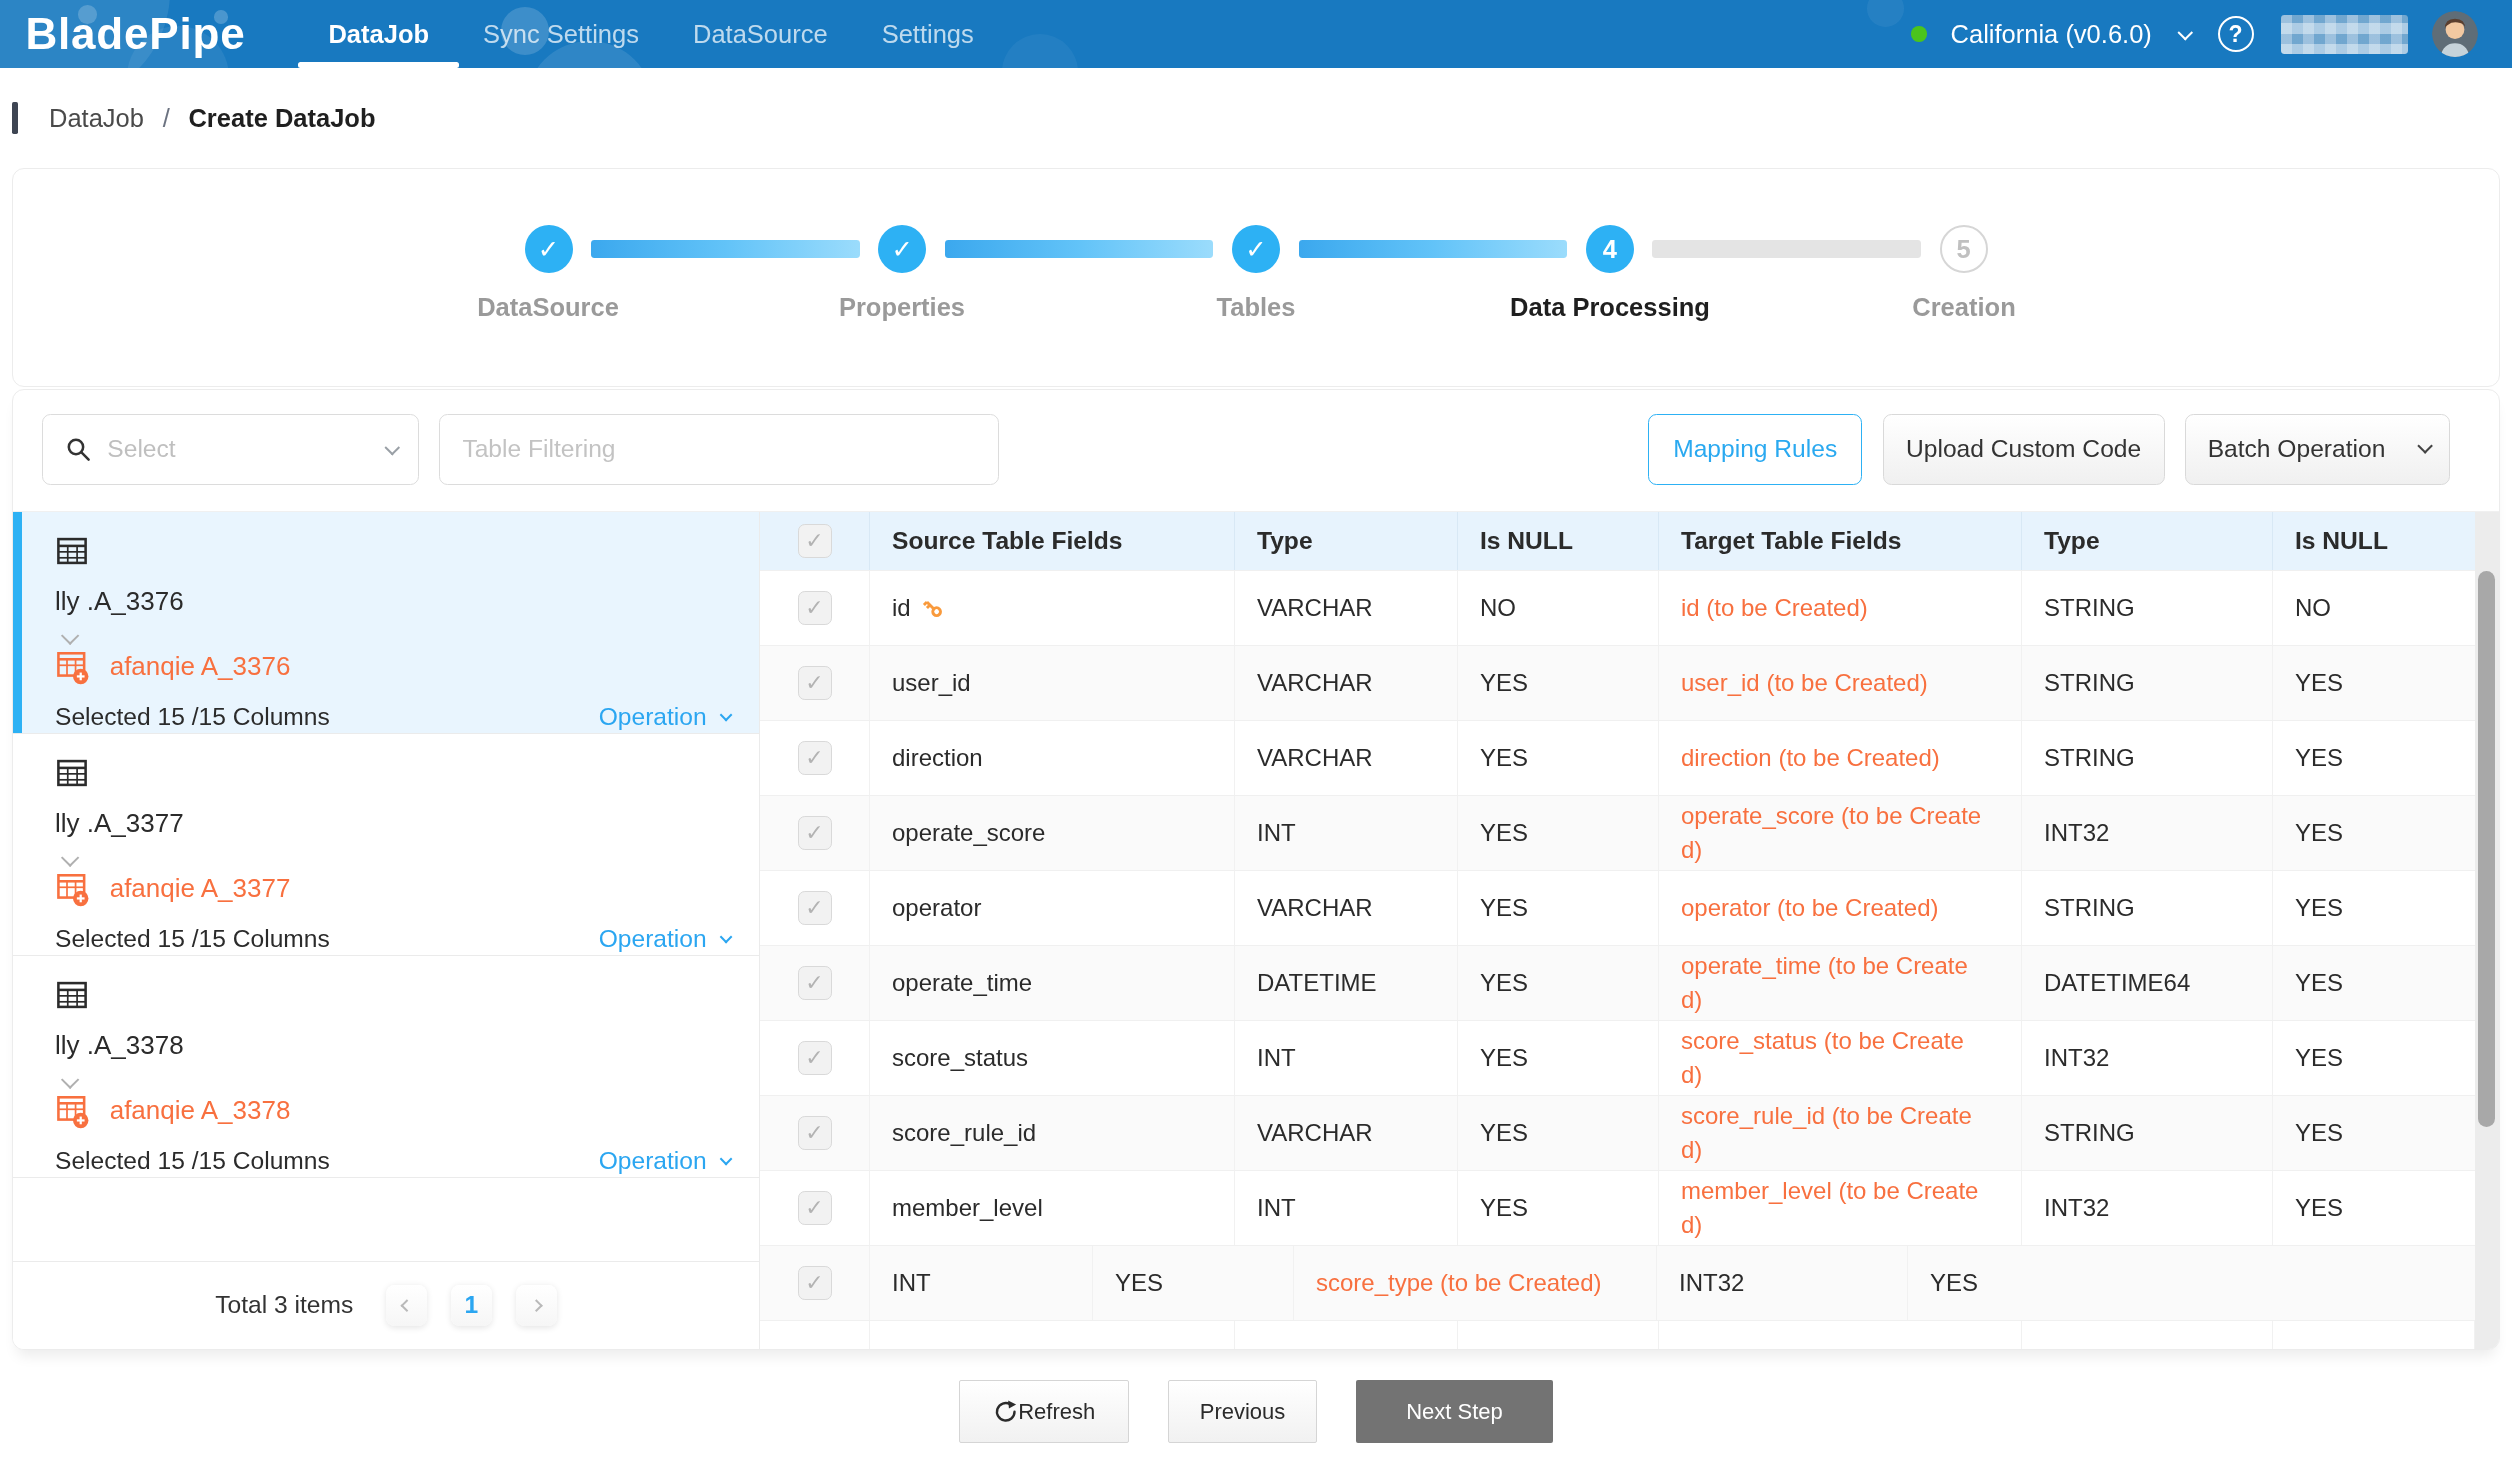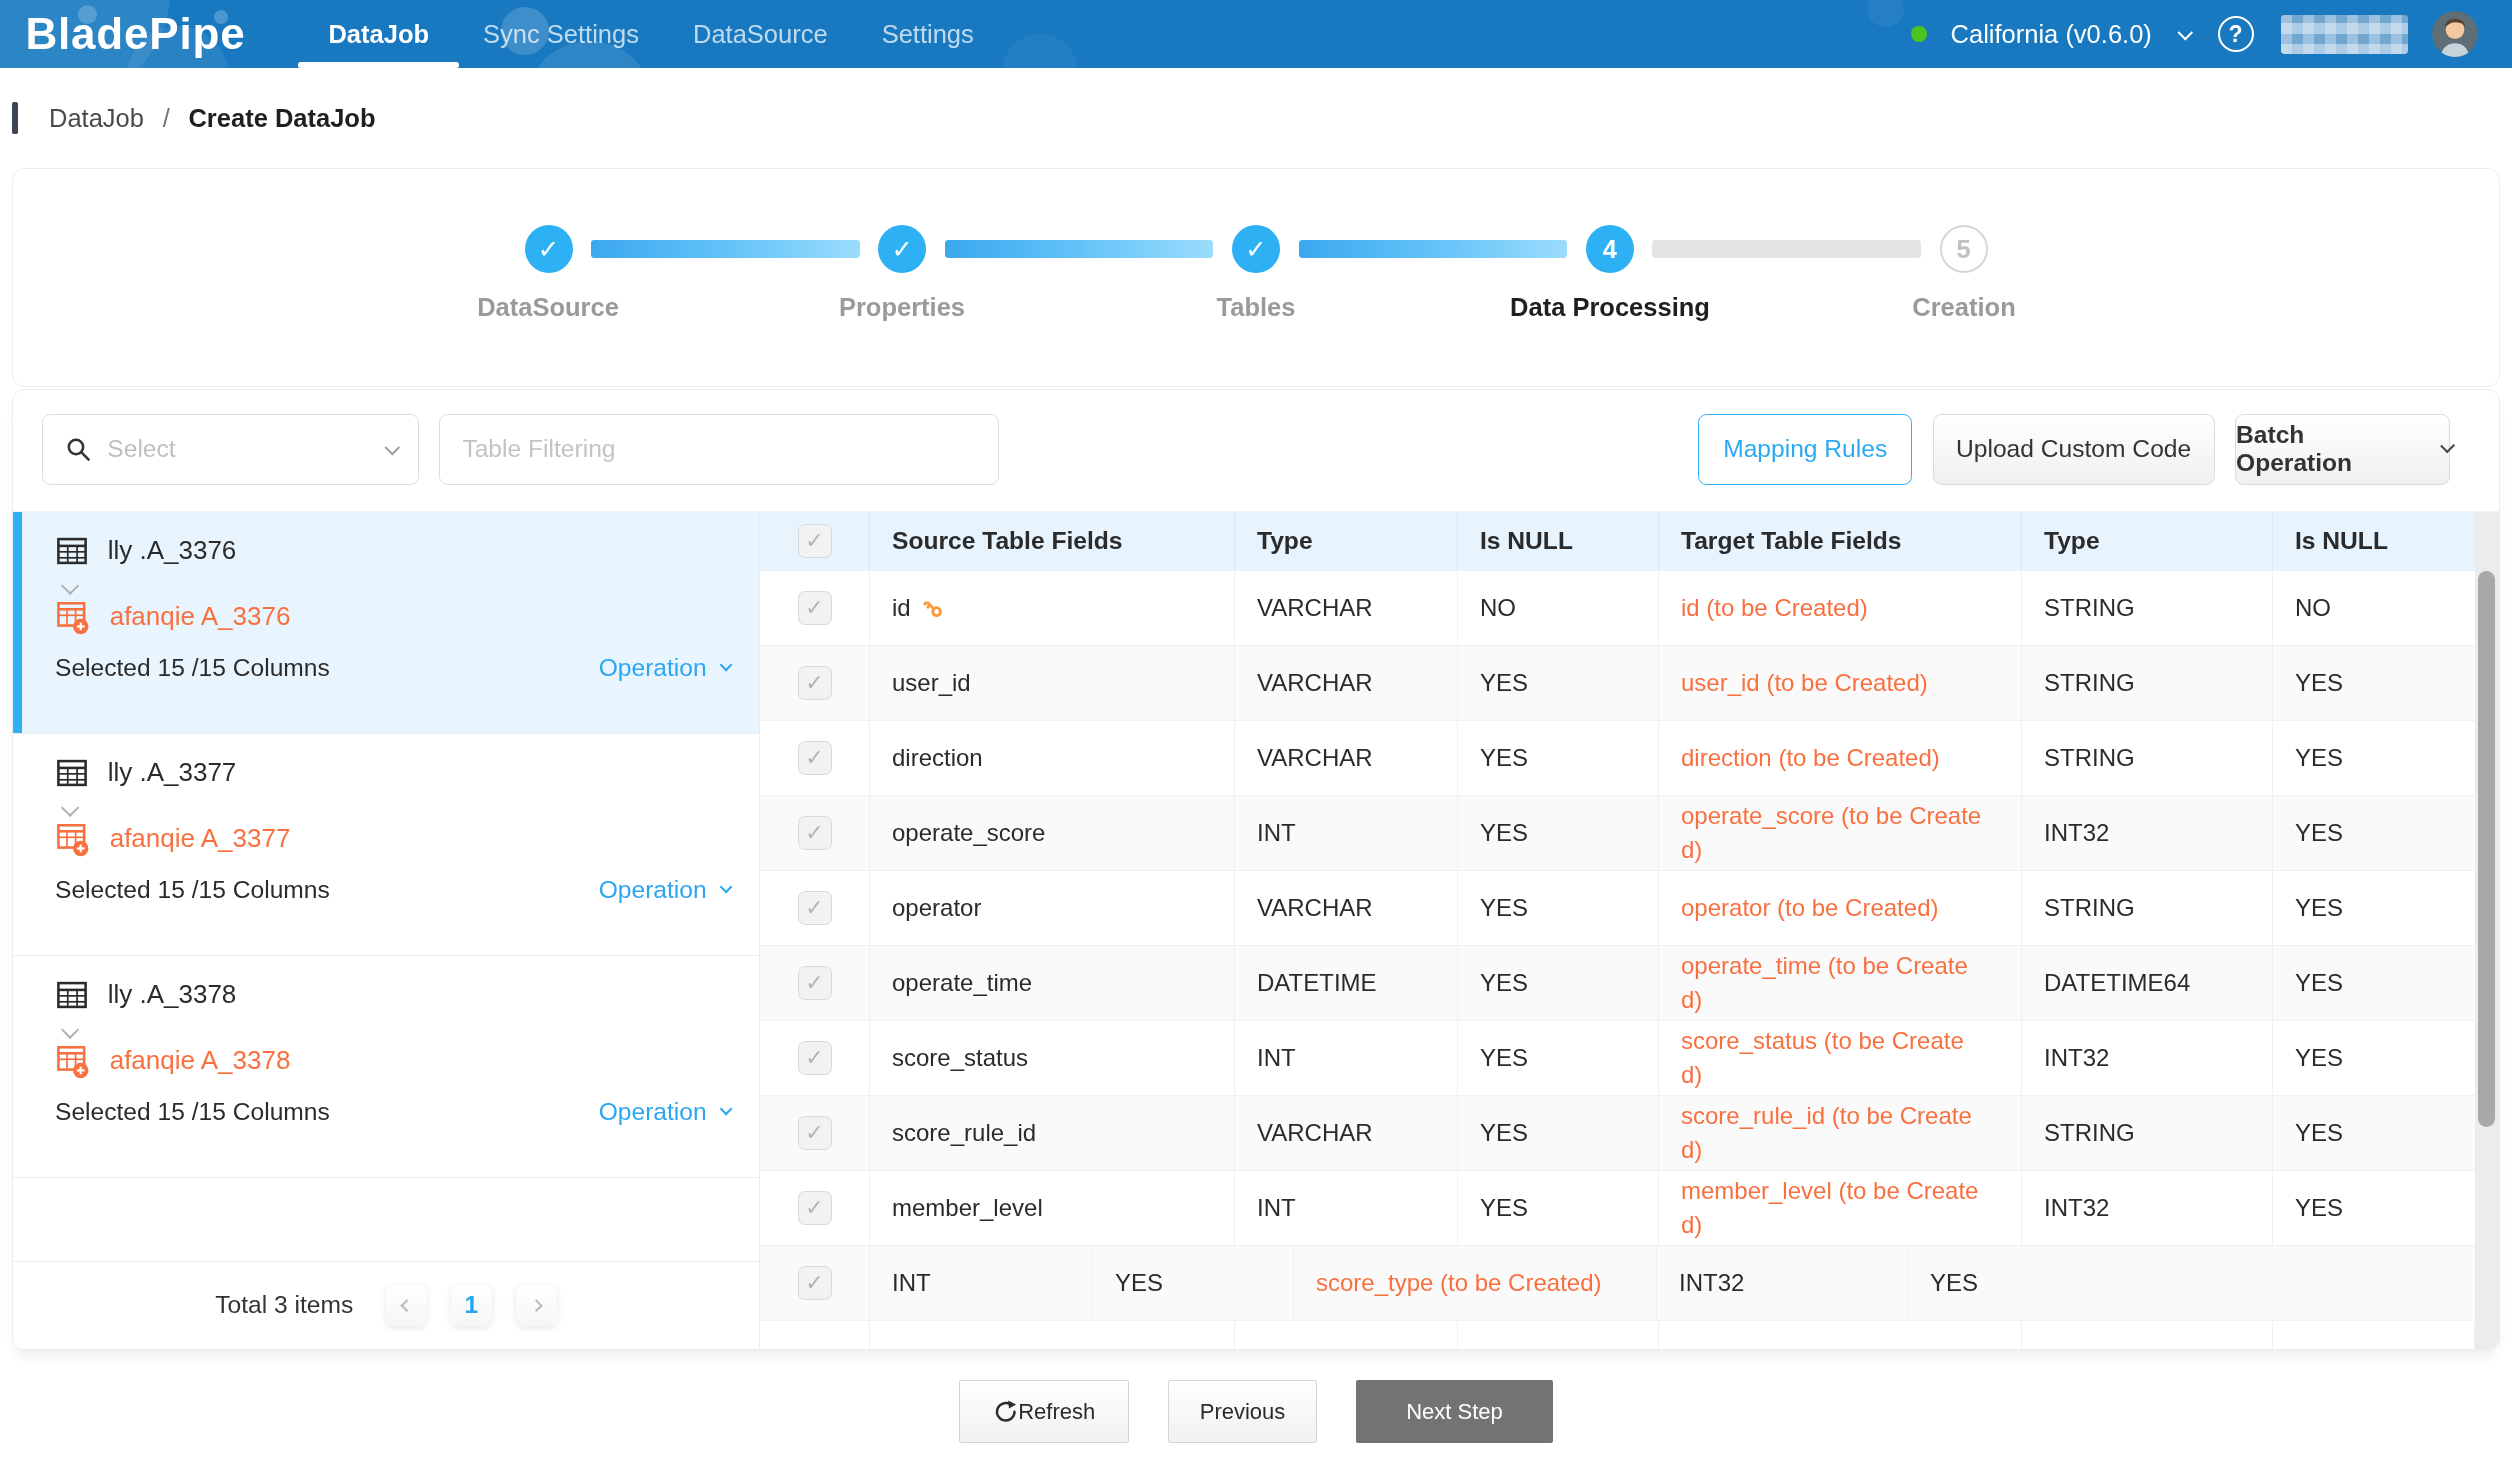--- a/index.html
+++ b/index.html
@@ -75,32 +75,32 @@
     display:flex; align-items:center; padding:0 22px; background:#fff; }
   .filter-input-wrap input { border:none; outline:none; width:100%; font-size:24.6px; background:transparent;
     font-family:"Liberation Sans","DejaVu Sans",sans-serif; color:#333; }
   .filter-input-wrap input::placeholder { color:#c3c3c3; }
   .toolbar-spacer { flex:1; }
   .btn { height:71px; border-radius:8.5px; display:flex; align-items:center; justify-content:center;
     font-size:24.6px; cursor:pointer; }
   .btn-outline-blue { width:214px; border:1.7px solid #2db1f4; color:#2aa9f0; background:#fff; }
   .btn-secondary { border:1.7px solid #d9d9d9; color:#333; background:linear-gradient(#ffffff,#f0f0f0); }
   .btn-upload { width:282px; }
-  .btn-batch { width:215px; gap:31px;font-weight:bold; }
+  .btn-batch { width:265px; gap:31px; }
   .chev-dark { color:#444; transform:rotate(45deg) translateY(-5.1px); }
 
   
   .content-row { position:absolute; top:121px; left:0; right:0; bottom:0; display:flex;
     border-top:0.8px solid #f0f0f0; }
   .sidebar { width:746px; position:relative; flex:none; }
   .side-item { height:222px; border-bottom:1.7px solid #ebebeb; padding:22px 31px 0 42px; position:relative;
     background:#fff; cursor:pointer; }
   .side-item.active { background:#e9f5fe; }
   .side-item.active::before { content:""; position:absolute; left:0; top:0; bottom:0; width:8.5px; background:#2db1f4; }
-  .side-row1 { display:flex; align-items:center; gap:18.7px; font-size:26px; color:#2b2b2b; }
+  .side-row1 { display:flex; align-items:flex-start; gap:18.7px; font-size:26px; color:#2b2b2b;flex-direction:column; }
   .side-chev { margin:13.6px 0 0 6.8px; color:#b0b0b0; }
   .side-chev .chev { width:12.7px; height:12.7px; border-width:2.5px; }
   .side-row2 { display:flex; align-items:center; gap:18.7px; font-size:26px; color:#f8703f; margin-top:2px; }
   .side-row3 { display:flex; align-items:center; justify-content:space-between; margin-top:18.7px; }
   .side-selected { font-size:24.6px; color:#2b2b2b; }
   .op-link { font-size:24.6px; color:#2ba6f1; display:flex; align-items:center; gap:12px; cursor:pointer; }
   .op-link .chev { width:9.3px; height:9.3px; border-width:2.5px; transform:rotate(45deg) translateY(-3.4px); }
   .pager { position:absolute; left:0; right:0; bottom:0; height:88px; border-top:1.7px solid #ebebeb;
     display:flex; align-items:center; justify-content:center; gap:24px; background:#fff; }
   .pager-total { font-size:24.6px; color:#333; margin-right:8.5px; }

